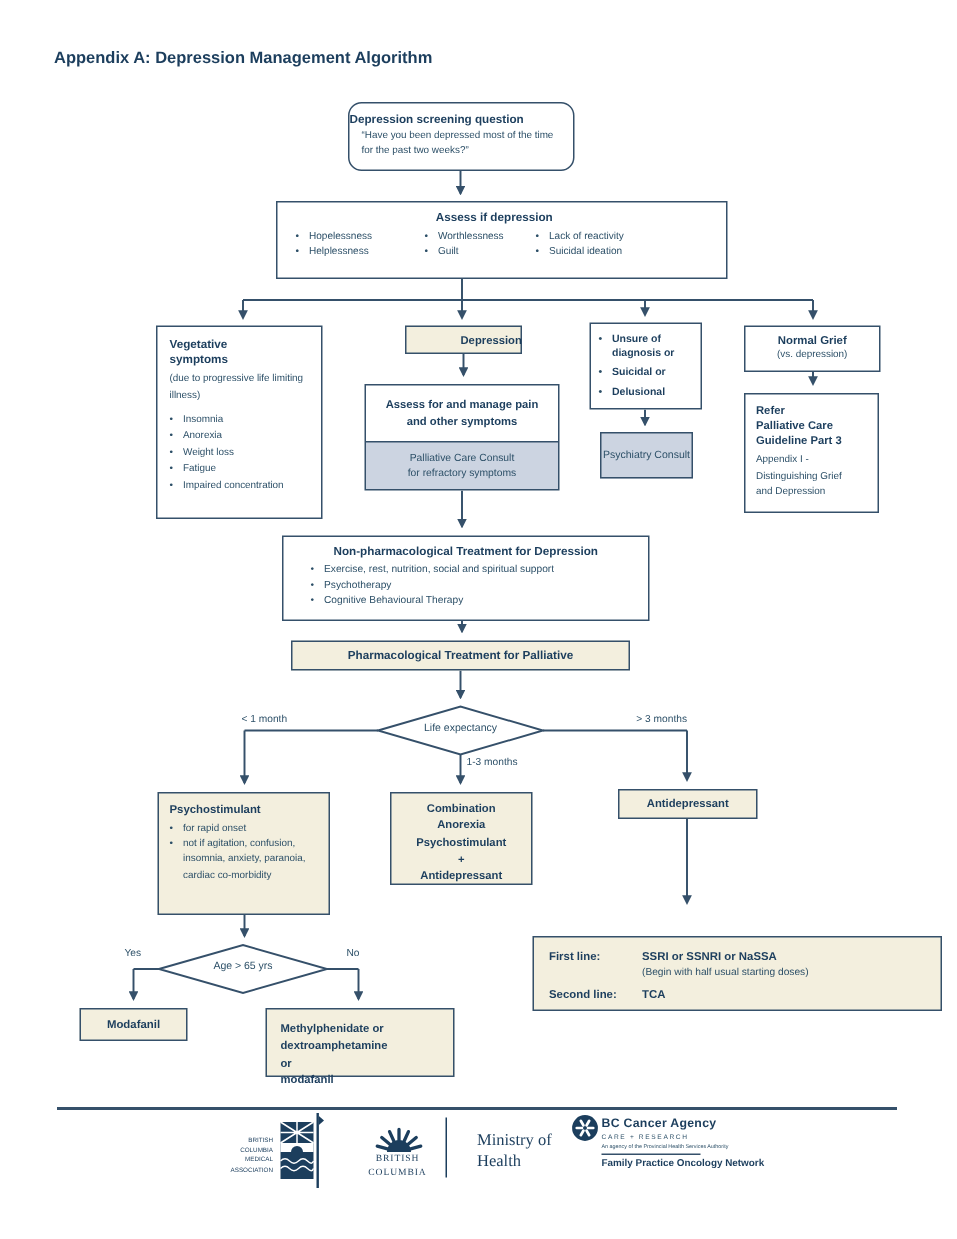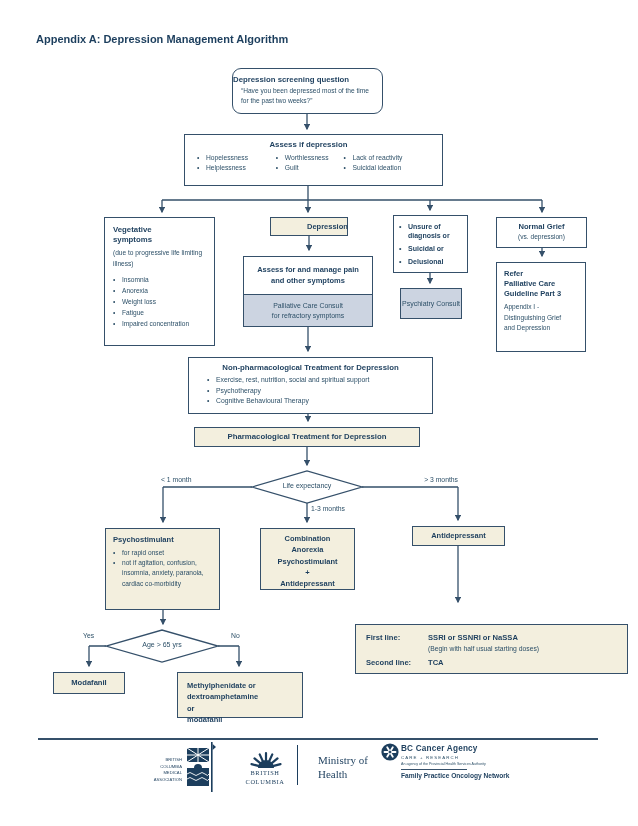--- a/index.html
+++ b/index.html
@@ -16,21 +16,21 @@
   .gray{background:#ccd4e1;}
   .pre{white-space:pre-line;}
   .lbl{position:absolute;z-index:3;font-size:6.8px;color:#2d5068;}
   .page-title{position:absolute;left:36px;top:33px;font-size:11px;font-weight:bold;z-index:3;}
   
   .screening{left:232px;top:68px;width:151px;height:46px;border-radius:9px;border-width:1.4px;
     text-align:left;padding-top:6px;}
   .screening .t{font-size:7.8px;font-weight:bold;}
   .screening .q{font-size:6.6px;color:#2d5068;line-height:1.5;margin-top:2px;padding:0 8px;}
   
-  .assess{left:184px;top:134px;width:259px;height:52px;padding:5px 16px 0 6px;}
+  .assess{left:184px;top:134px;width:301px;height:52px;padding:5px 16px 0 6px;}
   .assess .t{font-size:7.8px;font-weight:bold;text-align:center;margin-bottom:4px;}
   .cols{display:flex;}
   .col{font-size:6.7px;color:#2d5068;line-height:1.55;}
   .col1{width:86px;padding-left:6px;}
   .col2{width:74px;}
   .col3{width:90px;}
   .bul{display:flex;}
   .bul::before{content:"\2022";flex:none;width:9px;text-align:left;color:#2d5068;}
   
   .veg{left:104px;top:217px;width:111px;height:129px;padding:7px 6px 0 8px;}
@@ -50,21 +50,21 @@
   .unsure{left:393px;top:215px;width:75px;height:58px;padding:6px 3px 0 5px;}
   .unsure .bul{font-size:7px;font-weight:bold;line-height:1.3;margin-bottom:4px;}
   
   .psy{left:400px;top:288px;width:62px;height:31px;display:flex;align-items:center;justify-content:center;
     text-align:center;font-size:7px;color:#2d5068;line-height:1.4;}
   
   .grief{left:496px;top:217px;width:91px;height:31px;text-align:center;padding-top:4px;}
   .grief .t{font-size:7.6px;font-weight:bold;}
   .grief .s{font-size:6.6px;color:#2d5068;margin-top:2px;}
   
-  .refer{left:496px;top:262px;width:90px;height:90px;padding:6px 4px 0 7px;}
+  .refer{left:496px;top:262px;width:90px;height:80px;padding:6px 4px 0 7px;}
   .refer .t{font-size:7.5px;font-weight:bold;line-height:1.3;}
   .refer .s{font-size:6.6px;color:#2d5068;line-height:1.6;margin-top:4px;}
   
   .np{left:188px;top:357px;width:245px;height:57px;padding:5px 8px 0 8px;}
   .np .t{font-size:7.8px;font-weight:bold;text-align:center;margin-bottom:3px;}
   .np .bl{font-size:6.8px;color:#2d5068;line-height:1.55;padding-left:10px;}
   
   .ph{left:194px;top:427px;width:226px;height:20px;font-size:7.8px;font-weight:bold;text-align:center;
     line-height:18px;}
   
@@ -211,21 +211,21 @@
 
   <div class="node np">
     <div class="t">Non-pharmacological Treatment for Depression</div>
     <div class="bl">
       <div class="bul">Exercise, rest, nutrition, social and spiritual support</div>
       <div class="bul">Psychotherapy</div>
       <div class="bul">Cognitive Behavioural Therapy</div>
     </div>
   </div>
 
-  <div class="node cream ph">Pharmacological Treatment for Depression</div>
+  <div class="node cream ph">Pharmacological Treatment for Palliative</div>
 
   <div class="dlbl" style="left:262px;top:482px;width:90px;">Life expectancy</div>
   <div class="lbl" style="left:161px;top:476px;">&lt; 1 month</div>
   <div class="lbl" style="left:412px;top:476px;width:46px;text-align:right;">&gt; 3 months</div>
   <div class="lbl" style="left:311px;top:505px;">1-3 months</div>
 
   <div class="node cream pst">
     <div class="t">Psychostimulant</div>
     <div class="bl">
       <div class="bul">for rapid onset</div>

